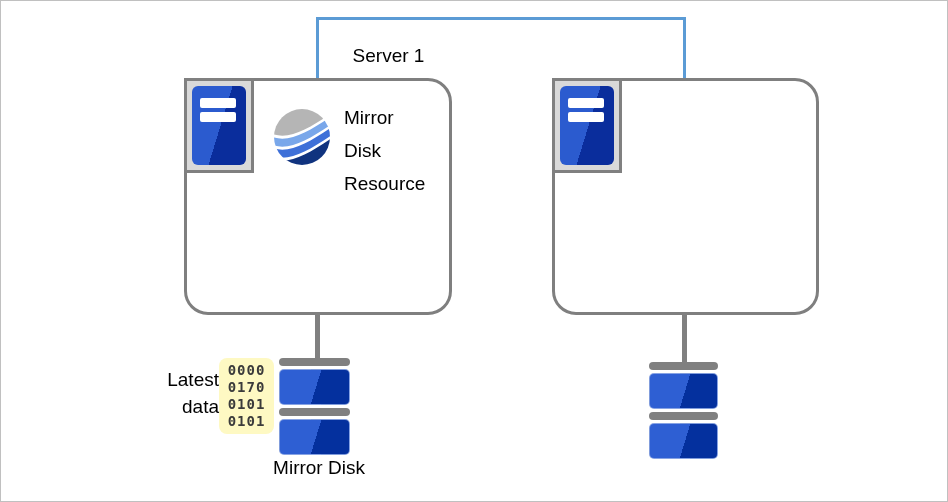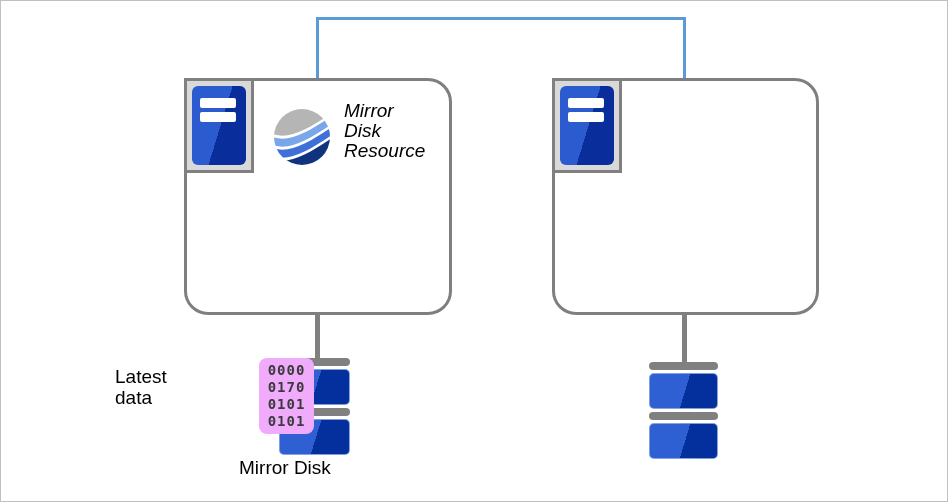--- a/index.html
+++ b/index.html
@@ -25,47 +25,48 @@
     background:#d9d9d9;border:3px solid #808080;z-index:3;
   }
   .icbox1{left:183px;} .icbox2{left:551px;}
   .tower{
     position:absolute;left:5px;top:5px;width:54px;height:79px;border-radius:6px;
     background:linear-gradient(107deg,#2b5bcf 0 52%,#0a2d9c 52% 100%);
   }
   .tower .bar{position:absolute;left:8px;width:36px;height:10px;background:#ffffff;border-radius:2px;}
   .tower .bar.b1{top:12px;} .tower .bar.b2{top:26px;}
   .sphere{position:absolute;left:273px;top:108px;z-index:2;}
-  .resource-lbl{left:343px;top:100px;line-height:20px;white-space:pre-line;z-index:2;font-style:italic;}
+  .resource-lbl{left:343px;top:100px;line-height:33px;white-space:pre-line;z-index:2;}
   .stub{position:absolute;width:5px;background:#808080;}
   .stub1{left:314px;top:312px;height:46px;} .stub2{left:681px;top:312px;height:50px;}
   .disk{position:absolute;display:flex;flex-direction:column;gap:3px;}
   .disk1{left:278px;top:357px;width:71px;} .disk2{left:648px;top:361px;width:69px;}
   .disk .pill{height:8px;border-radius:4px;background:#808080;}
   .disk .platter{
     height:36px;border-radius:5px;box-sizing:border-box;
     background:linear-gradient(107deg,#2e5fd3 0 52%,#04309e 52% 100%);
     border:1px solid rgba(150,175,230,0.85);
   }
   .binary{
     position:absolute;left:218px;top:357px;width:55px;height:76px;border-radius:8px;
-    background:#f0abfc;box-sizing:border-box;padding-top:4px;text-align:center;
+    background:#fef9c3;box-sizing:border-box;padding-top:4px;text-align:center;
     font-family:"DejaVu Sans Mono",monospace;font-weight:bold;font-size:14px;
-    line-height:17px;color:#3b3b3b;letter-spacing:1px;margin-left:40px;
+    line-height:17px;color:#3b3b3b;letter-spacing:1px;
   }
-  .latest-lbl{left:114px;top:365px;width:82px;text-align:left;line-height:21px;white-space:pre-line;}
-  .mirrordisk-lbl{left:238px;top:456px;width:160px;text-align:left;}
+  .latest-lbl{left:136px;top:365px;width:82px;text-align:right;line-height:27px;white-space:pre-line;}
+  .mirrordisk-lbl{left:238px;top:456px;width:160px;text-align:center;}
 </style>
 </head>
 <body>
 
 <div class="canvas">
 
   <div class="net-link"></div>
 
+  <div class="lbl server-lbl srv1-lbl">Server 1</div>
 
   <div class="server-box box1"></div>
   <div class="server-box box2"></div>
 
   <div class="icon-box icbox1">
     <div class="tower">
       <div class="bar b1"></div>
       <div class="bar b2"></div>
     </div>
   </div>

